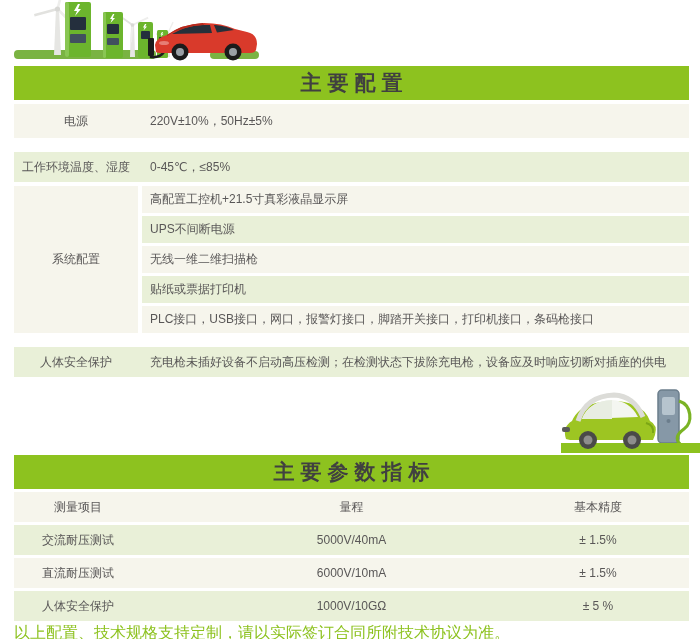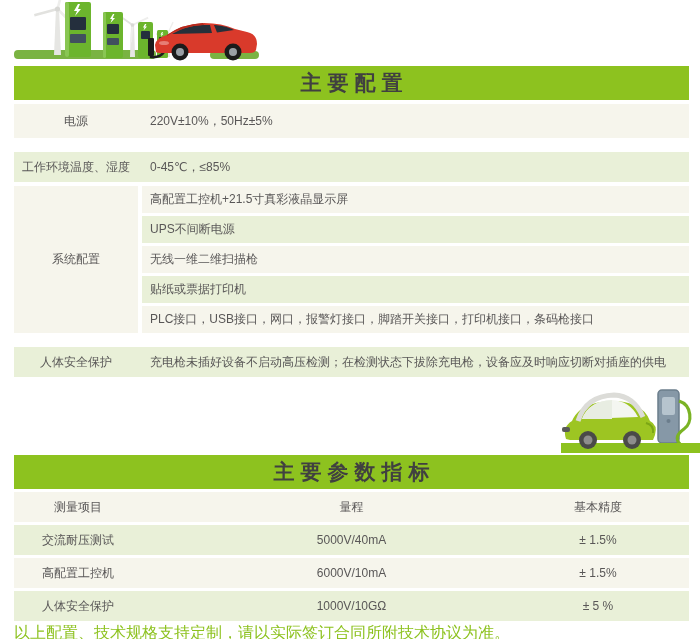--- a/index.html
+++ b/index.html
@@ -186,21 +186,21 @@
       <div class="tcell tc3">基本精度</div>
     </div>
 
     <div class="trow bg-green">
       <div class="tcell tc1">交流耐压测试</div>
       <div class="tcell tc2">5000V/40mA</div>
       <div class="tcell tc3">± 1.5%</div>
     </div>
 
     <div class="trow bg-cream">
-      <div class="tcell tc1">高配置工控机</div>
+      <div class="tcell tc1">直流耐压测试</div>
       <div class="tcell tc2">6000V/10mA</div>
       <div class="tcell tc3">± 1.5%</div>
     </div>
 
     <div class="trow bg-green">
       <div class="tcell tc1">人体安全保护</div>
       <div class="tcell tc2">1000V/10GΩ</div>
       <div class="tcell tc3">± 5 %</div>
     </div>
   </div>

